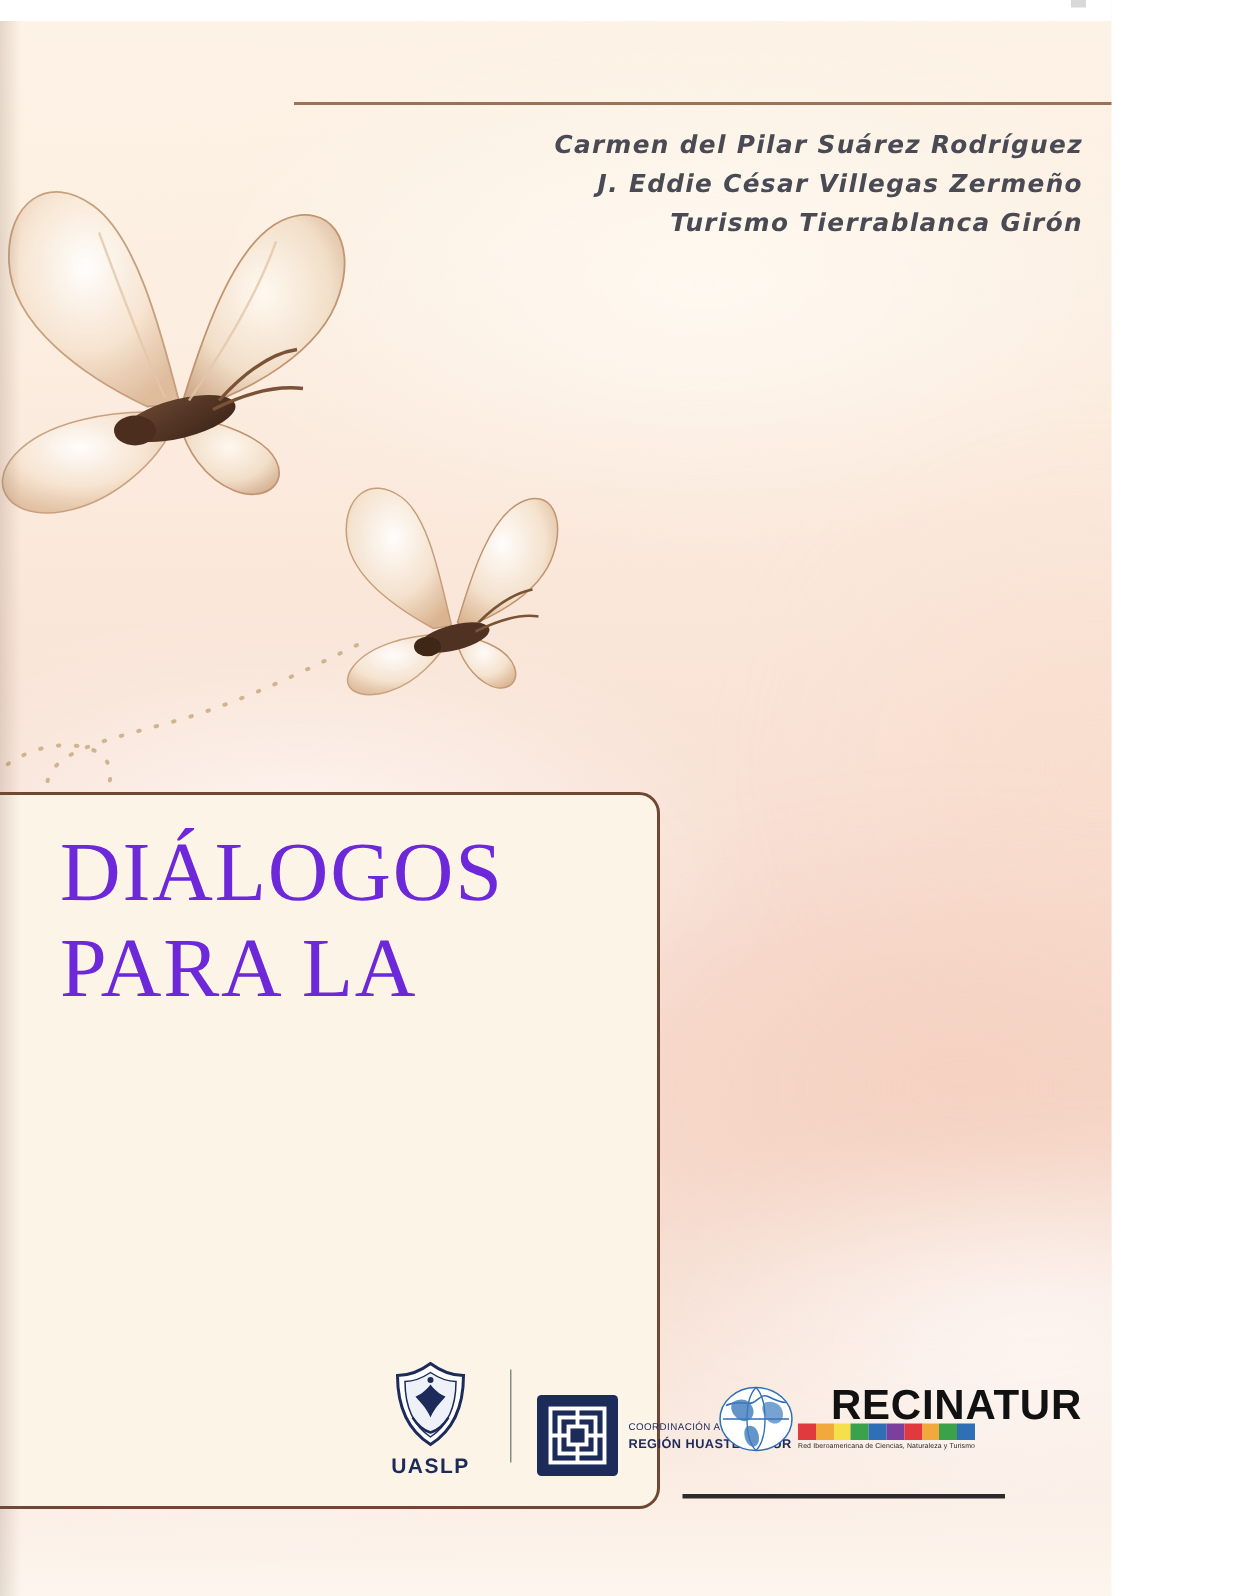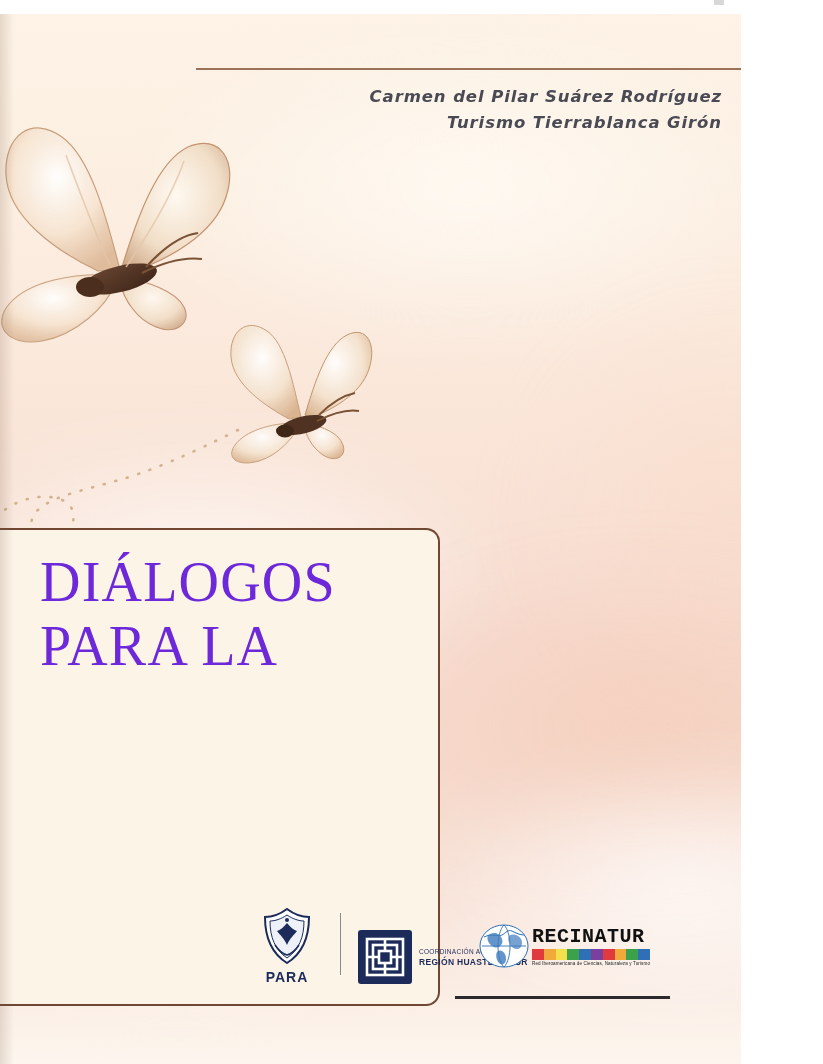--- a/index.html
+++ b/index.html
@@ -176,26 +176,27 @@
     left: 478px;
     top: 918px;
     width: 170px;
     height: 56px;
     display: flex;
     align-items: center;
   }
   .globe-mark { width: 52px; height: 46px; }
   .recinatur-text { margin-left: 2px; }
   .recinatur-word {
-    font-family: Liberation Mono, monospace;
+    font-family: Liberation Sans, sans-serif;
     font-weight: bold;
-    font-size: 20px;
+    font-size: 28px;
     letter-spacing: .5px;
     color: #111;
     line-height: 22px;
+    margin-left: 22px;
   }
   .recinatur-bars {
     display: flex;
     height: 11px;
     width: 118px;
     margin-top: 1px;
   }
   .recinatur-bars span { flex: 1 1 auto; }
   .recinatur-tag {
     font-family: "Liberation Sans", sans-serif;
@@ -235,20 +236,21 @@
   <div class="haze haze-a"></div>
   <div class="haze haze-b"></div>
   <div class="haze haze-c"></div>
   <div class="haze haze-d"></div>
 
   <div class="frame-top-rule"></div>
   <div class="frame-right-rule"></div>
 
   <div class="authors">
     <div class="author-line">Carmen del Pilar Suárez Rodríguez</div>
+    <div class="author-line">J. Eddie César Villegas Zermeño</div>
     <div class="author-line">Turismo Tierrablanca Girón</div>
   </div>
 
   <div class="butterfly bf-big">
     <svg viewBox="0 0 300 250" width="300" height="250" aria-hidden="true">
       <defs>
         <radialGradient id="wgA" cx="45%" cy="35%" r="70%">
           <stop offset="0%" stop-color="#ffffff" stop-opacity="0.97"></stop>
           <stop offset="55%" stop-color="#f6e3cf" stop-opacity="0.92"></stop>
           <stop offset="100%" stop-color="#d8b08c" stop-opacity="0.85"></stop>
@@ -320,21 +322,21 @@
     <div class="uaslp-block">
       <div class="uaslp-shield">
         <svg viewBox="0 0 60 62" width="60" height="62" aria-hidden="true">
           <path d="M30,4 C22,10 14,12 8,12 C8,32 14,48 30,58 C46,48 52,32 52,12 C46,12 38,10 30,4 Z" fill="#ffffff" stroke="#1c2b5a" stroke-width="2"></path>
           <path d="M30,10 C24,14 18,16 13,16 C13,32 18,45 30,53 C42,45 47,32 47,16 C42,16 36,14 30,10 Z" fill="#eef1f7" stroke="#1c2b5a" stroke-width="1"></path>
           <path d="M30,18 C27,22 23,25 20,26 C23,30 27,33 30,40 C33,33 37,30 40,26 C37,25 33,22 30,18 Z" fill="#1c2b5a"></path>
           <path d="M18,40 C22,46 26,49 30,50 C34,49 38,46 42,40" fill="none" stroke="#1c2b5a" stroke-width="1.6"></path>
           <circle cx="30" cy="15" r="2" fill="#1c2b5a"></circle>
         </svg>
       </div>
-      <div class="uaslp-word">PARA</div>
+      <div class="uaslp-word">UASLP</div>
     </div>
 
     <div class="logo-divider"></div>
 
     <div class="coord-block">
       <div class="coord-mark">
         <svg viewBox="0 0 56 56" width="56" height="56" aria-hidden="true">
           <rect x="1" y="1" width="54" height="54" rx="3" fill="#1c2b5a"></rect>
           <g fill="none" stroke="#ffffff" stroke-width="2.6">
             <rect x="10" y="10" width="36" height="36"></rect>

